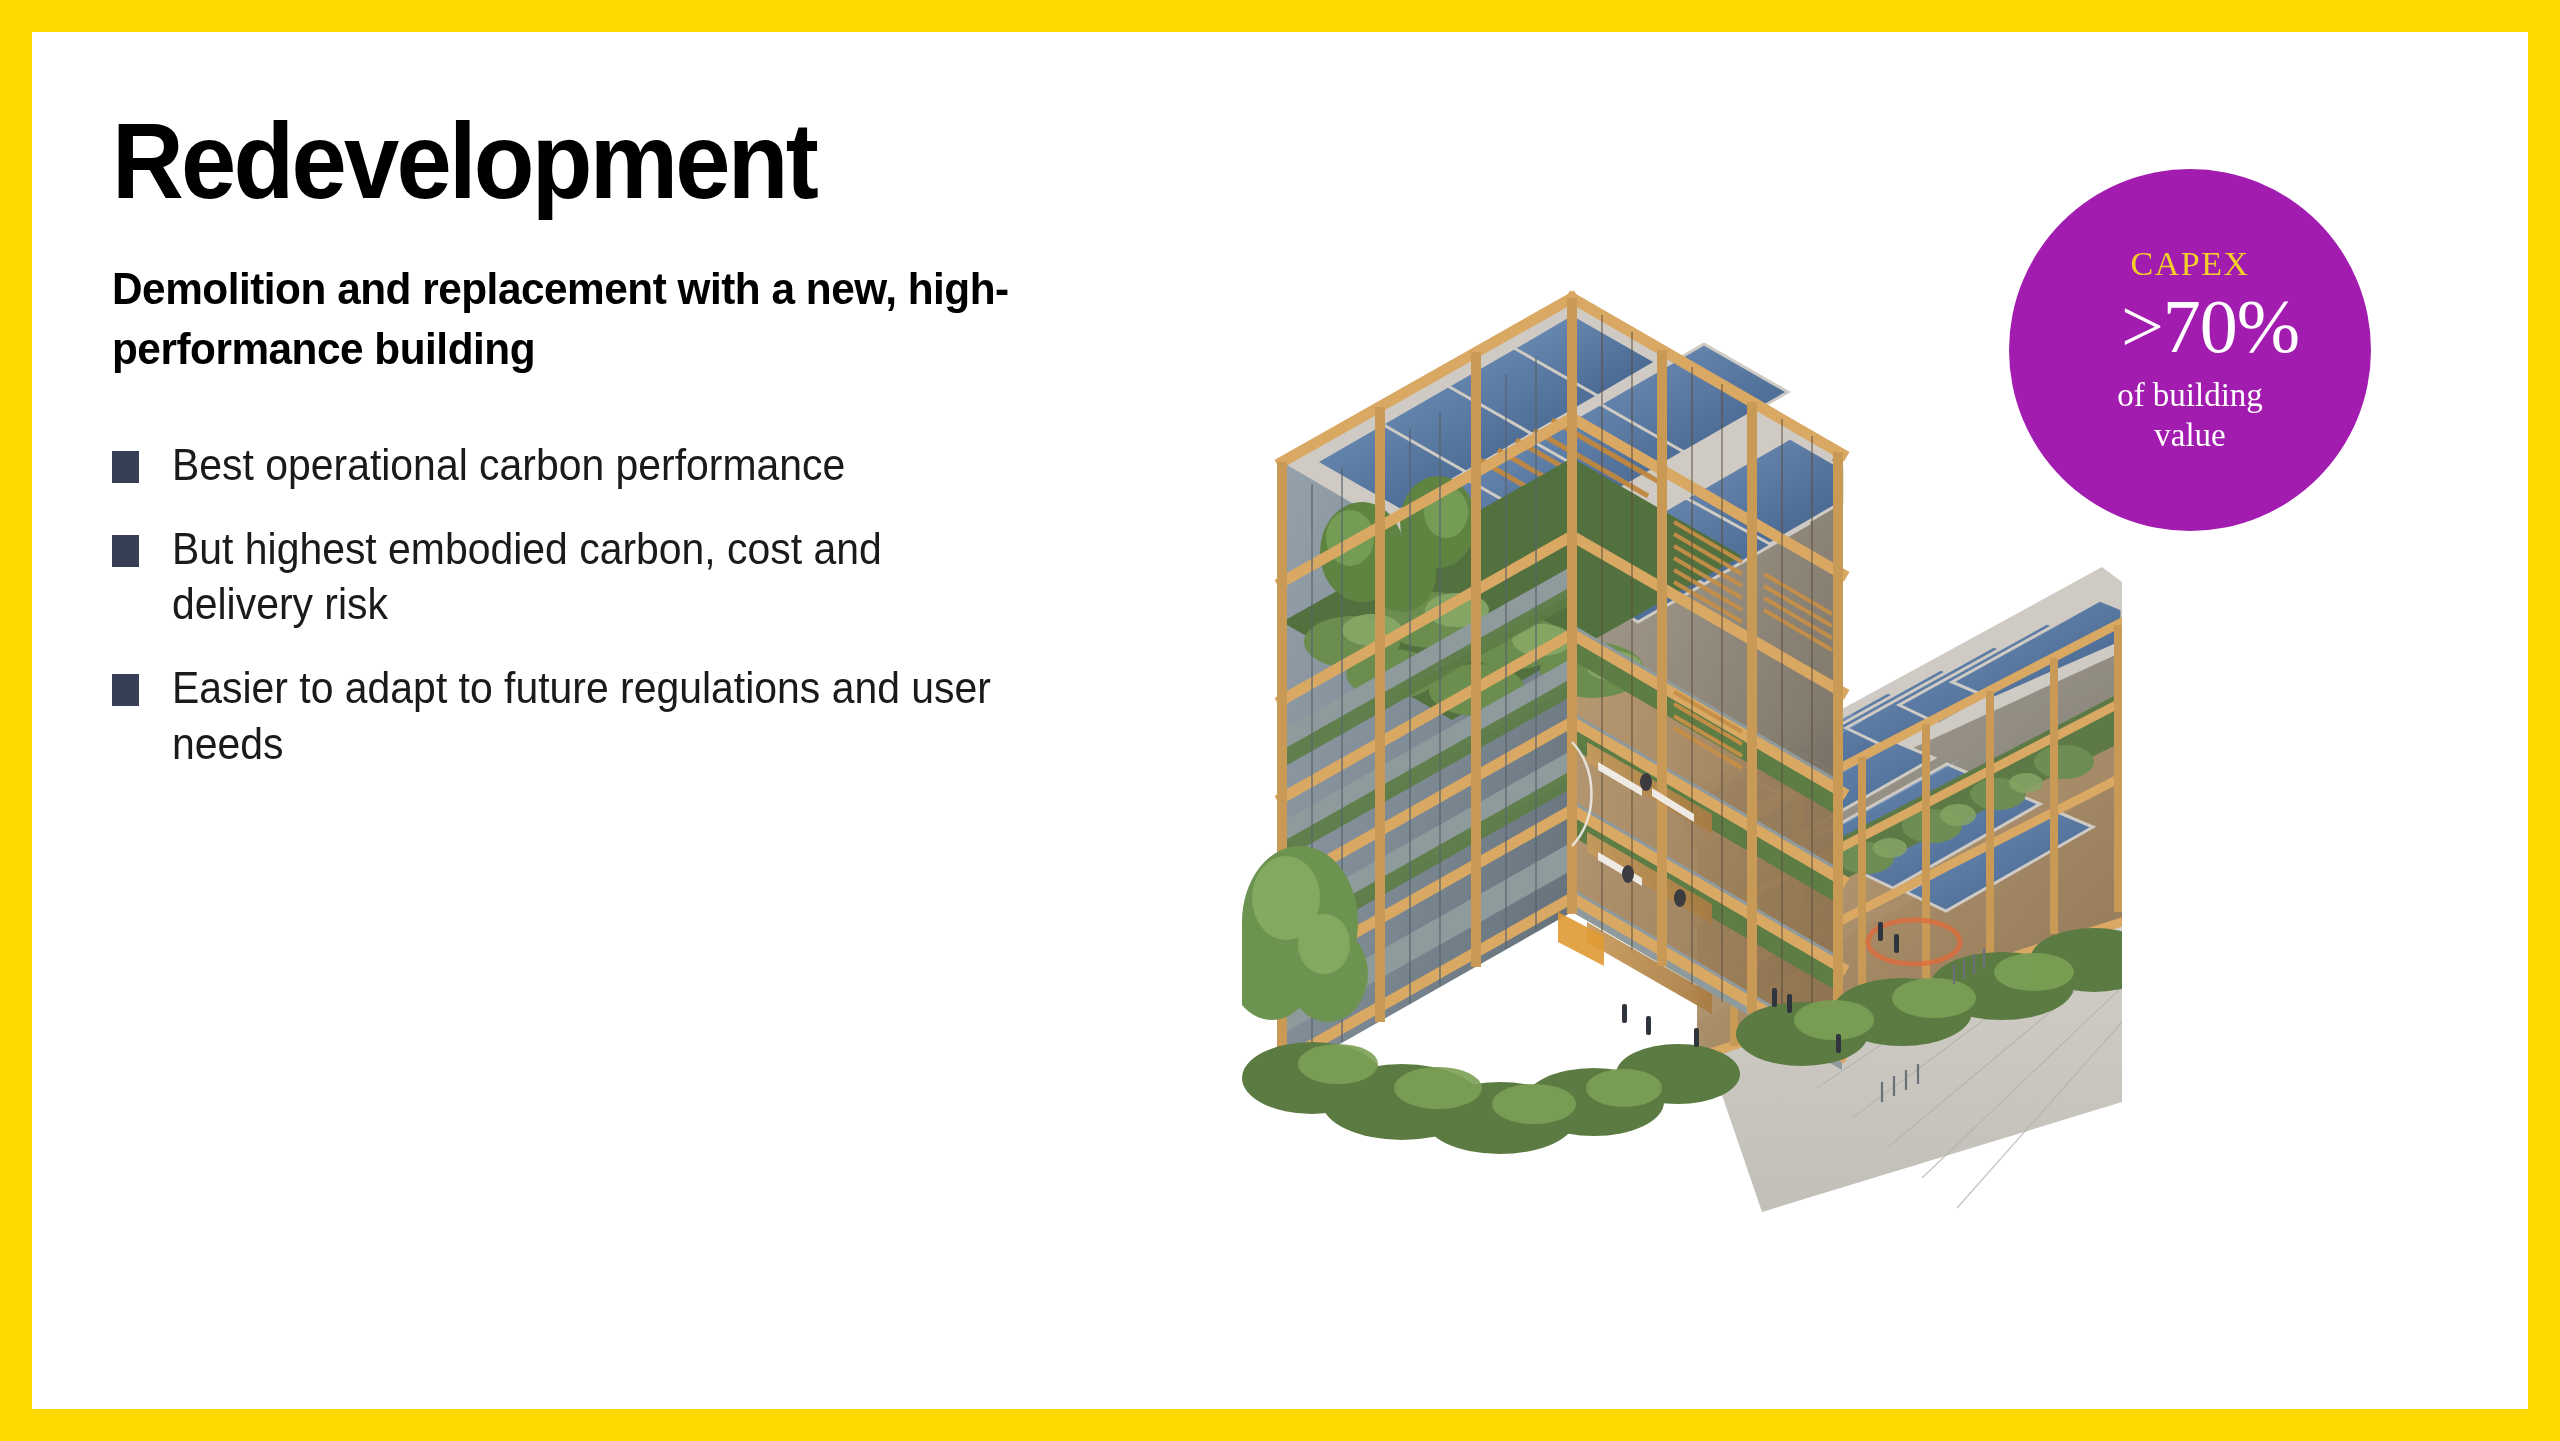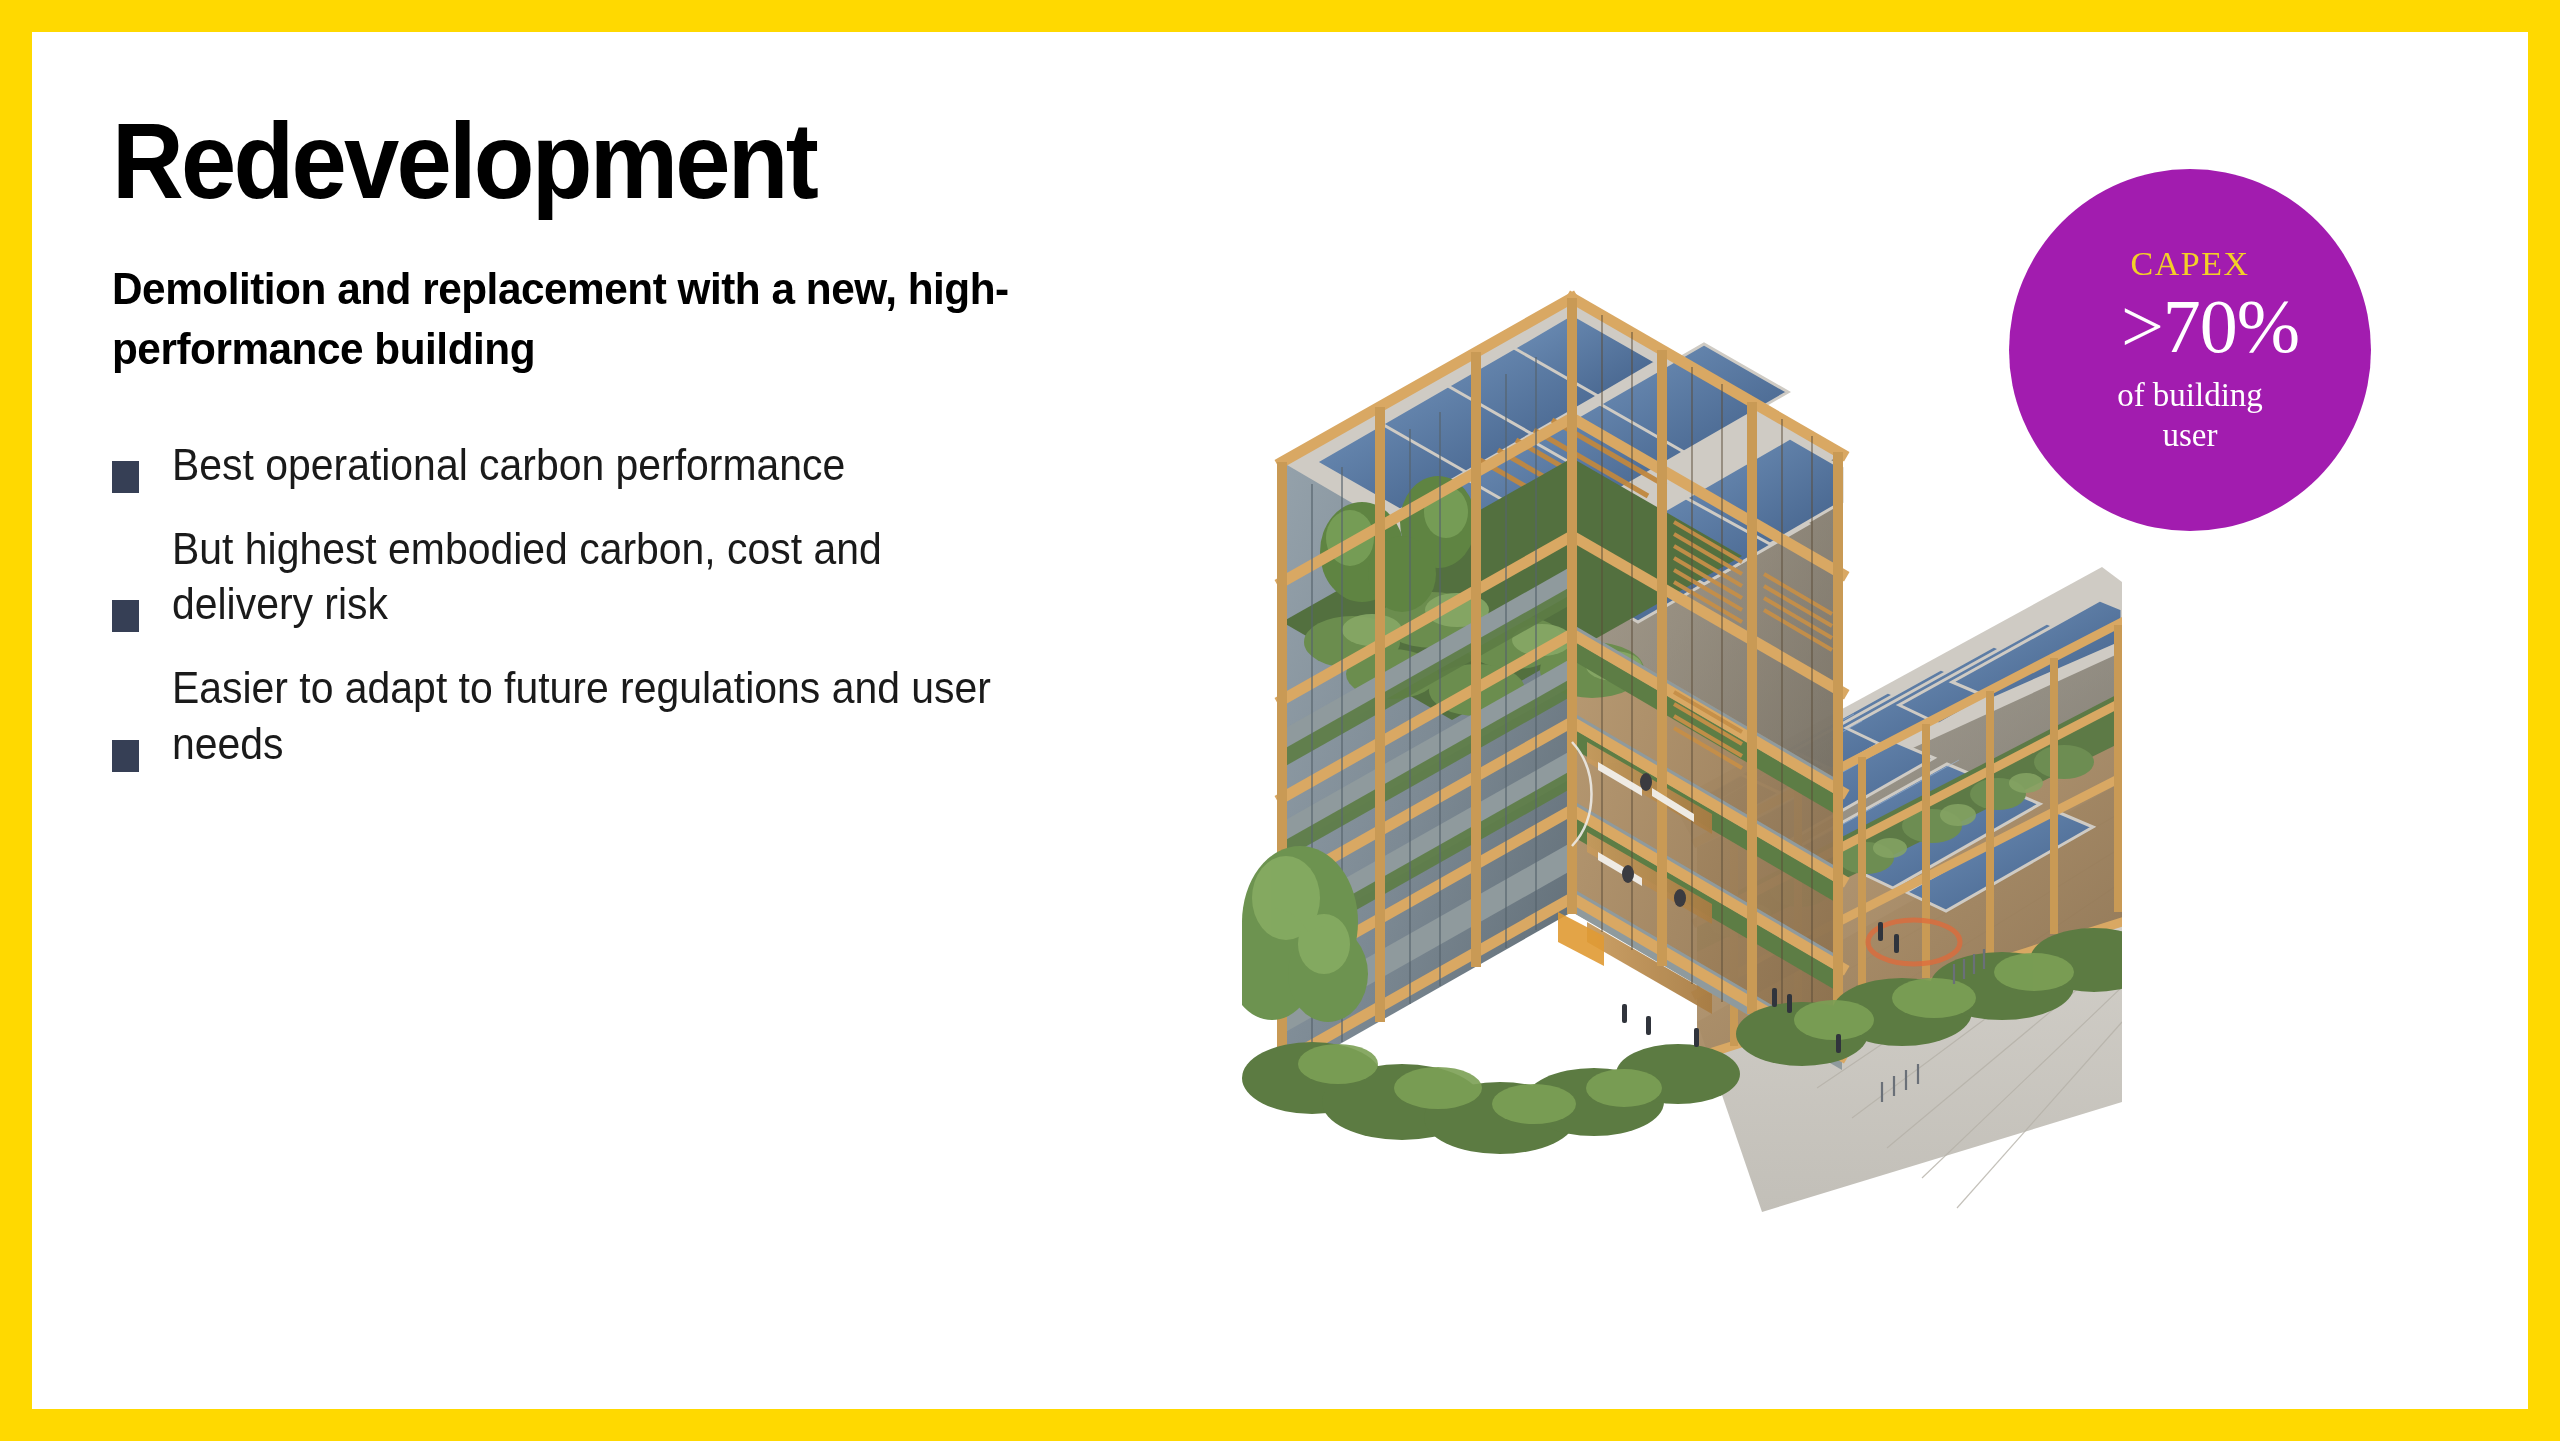--- a/index.html
+++ b/index.html
@@ -50,21 +50,21 @@
     transform:scaleX(0.94);
     transform-origin:left center;
     width:960px;
   }
   #bullet-list{
     margin-top:58px;
     list-style:none;
   }
   .bullet-item{
     display:flex;
-    align-items:flex-end;
+    align-items:flex-start;
     margin-bottom:28px;
   }
   .bullet-marker{
     flex:0 0 auto;
     width:27px; height:32px;
     background:#363f55;
     margin-top:14px;
     margin-right:33px;
   }
   .bullet-text{
@@ -477,17 +477,17 @@
             <rect x="636" y="700" width="5" height="19" rx="2"></rect>
             <rect x="652" y="712" width="5" height="19" rx="2"></rect>
           </g>
         </g>
       </svg>
     </div>
 
     <div id="capex-badge">
       <div id="capex-label">CAPEX</div>
       <div id="capex-value">&gt;70%</div>
-      <div id="capex-caption">of building user</div>
+      <div id="capex-caption">of building value</div>
     </div>
 
   </div>
 </div>
 
 </body></html>

